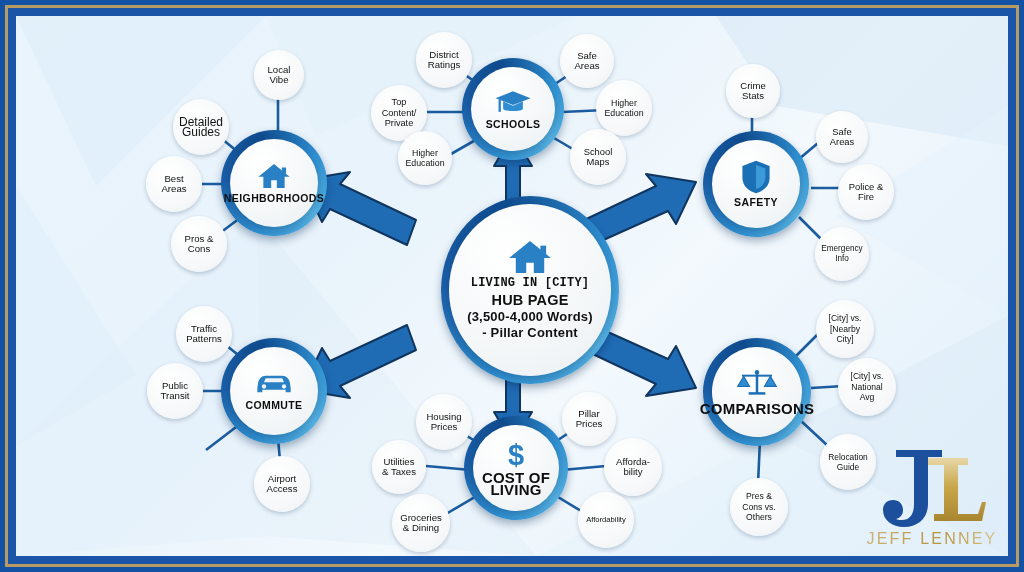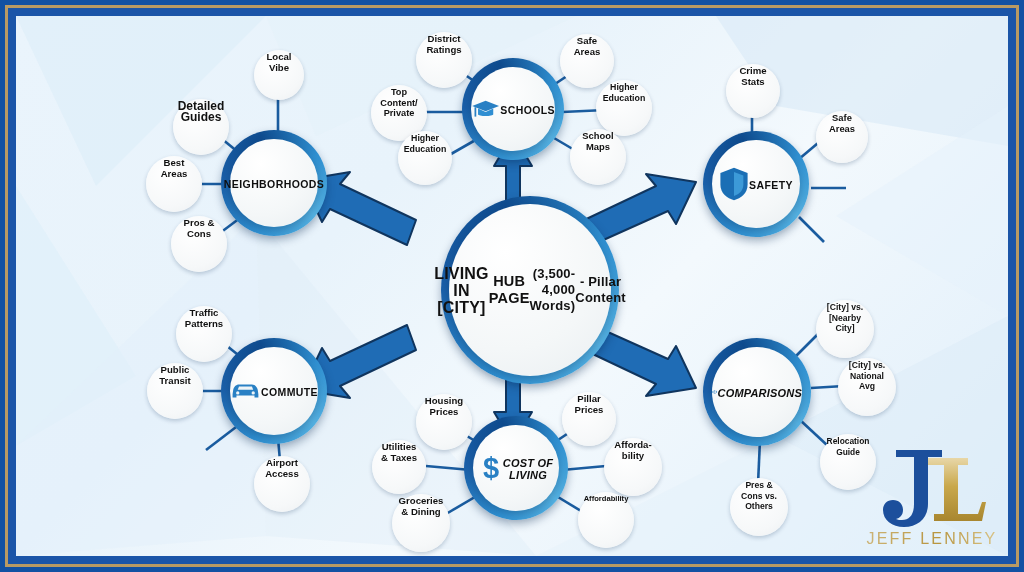--- a/index.html
+++ b/index.html
@@ -30,52 +30,52 @@
       linear-gradient(135deg,#eaf4fc 0%, #e8f3fb 35%, #f3f9fd 60%, #dfeefa 100%);
     overflow:hidden;
   }
   #poly { position:absolute; inset:0; }
 
   
   .hub {
     position:absolute;
     border-radius:50%;
     background:radial-gradient(circle at 35% 28%, #ffffff 0%, #f4f7f8 60%, #e9eef1 100%);
-    display:flex; 
+    display:flex; flex-direction:column;
     align-items:center; justify-content:center;
     text-align:center;
     box-shadow:0 3px 8px rgba(10,40,80,.30);
   }
   .ring {
     position:absolute; border-radius:50%;
     background:conic-gradient(from 200deg, #2f8fd0, #1a5fa8, #0f4c8f, #2f8fd0, #55b2e2, #2f8fd0);
     box-shadow:0 4px 9px rgba(10,40,80,.35);
   }
 
   .center-hub { width:162px; height:172px; }
   .center-hub .title {
     font-weight:bold; color:#111; letter-spacing:.2px;
   }
-  .center-hub .l1 { font-size:16px; line-height:17px; }
+  .center-hub .l1 { font-size:12px; line-height:17px;font-family:Liberation Mono, monospace; }
   .center-hub .l2 { font-size:14.5px; line-height:17px; }
   .center-hub .l3 { font-size:13px; line-height:16px; font-weight:bold;text-align:right;}
   .center-hub .l4 { font-size:13px; line-height:16px; font-weight:bold;}
 
   .pillar-label {
     font-size:10.5px; font-weight:bold; color:#0e0e0e;
     letter-spacing:.4px; margin-top:2px;
   }
-  .pillar-label.small { font-size:11px; letter-spacing:.2px;font-style:italic; }
+  .pillar-label.small { font-size:15px; letter-spacing:.2px; }
 
   .sat {
     position:absolute; border-radius:50%;
     background:radial-gradient(circle at 38% 30%, #ffffff 0%, #f6f8f9 65%, #eceff1 100%);
-    display:flex; align-items:flex-start; justify-content:center;
+    display:flex; align-items:center; justify-content:center;
     text-align:center;
-    color:#111; font-weight:bold;
+    color:#111; font-weight:normal;
     line-height:10.5px;
     box-shadow:0 2px 4px rgba(10,40,80,.22);
     padding:2px;
   }
   .sat span { display:block; }
 
   svg.arrows { position:absolute; inset:0; overflow:visible; }
 
   
   #logo { position:absolute; right:10px; bottom:6px; width:132px; height:118px; }
@@ -260,20 +260,32 @@
     <div class="sat" style="left:710px; top:48px; width:54px; height:54px; font-size:9.6px;">
       <div>
           <span>Crime</span>
           <span>Stats</span>
         </div>
     </div>
     <div class="sat" style="left:800px; top:95px; width:52px; height:52px; font-size:9.4px;">
       <div>
           <span>Safe</span>
           <span>Areas</span>
+        </div>
+    </div>
+    <div class="sat" style="left:822px; top:148px; width:56px; height:56px; font-size:9.4px;">
+      <div>
+          <span>Police &amp;</span>
+          <span>Fire</span>
+        </div>
+    </div>
+    <div class="sat" style="left:799px; top:211px; width:54px; height:54px; font-size:8.2px;">
+      <div>
+          <span>Emergency</span>
+          <span>Info</span>
         </div>
     </div>
 
     <div class="ring" style="left:205px; top:322px; width:106px; height:106px;"></div>
     <div class="hub" style="left:214px; top:331px; width:88px; height:88px;">
       <svg width="40" height="26" viewBox="0 0 48 30">
         <path d="M4 20 L5 13 C6 9 9 5 14 5 L34 5 C39 5 42 9 43 13 L44 20 L44 25 L38 25 L38 22 L10 22 L10 25 L4 25 Z" fill="#2980c4"></path>
         <path d="M12 13 L14 8 L34 8 L36 13 Z" fill="#eef4f7"></path>
         <circle cx="12" cy="18" r="2.6" fill="#eef4f7"></circle>
         <circle cx="36" cy="18" r="2.6" fill="#eef4f7"></circle>

